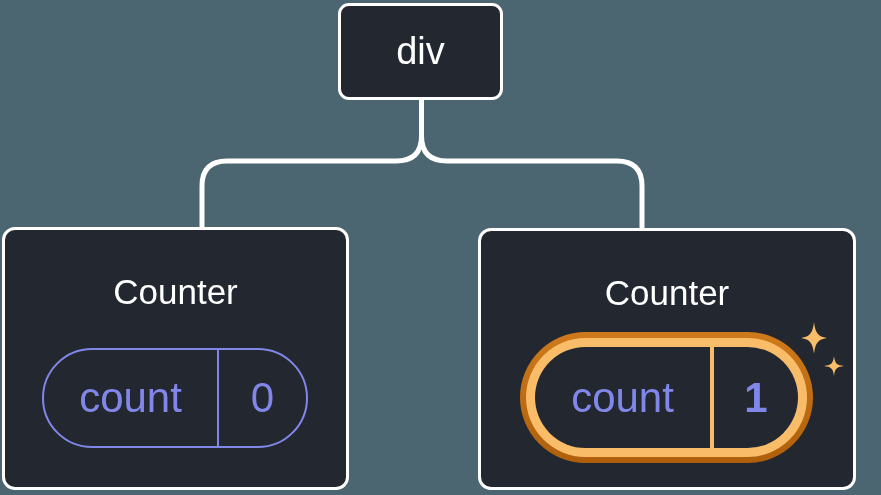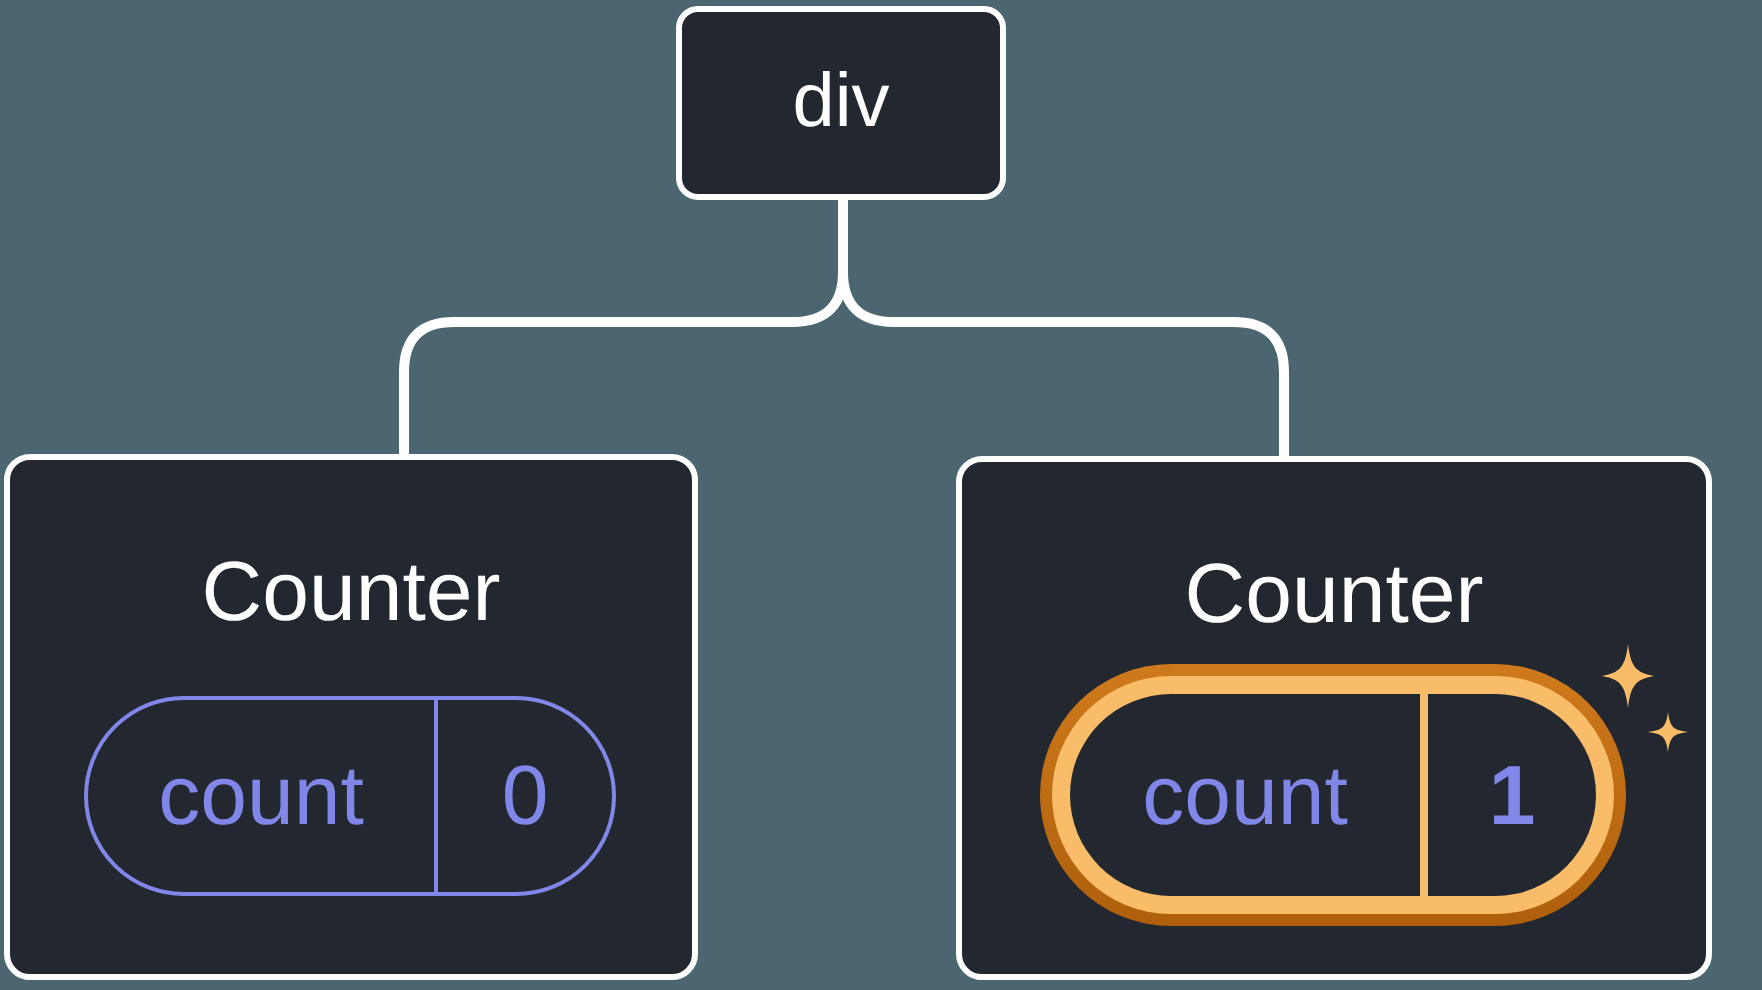--- a/index.html
+++ b/index.html
@@ -37,21 +37,21 @@
   .counter-box { border-radius: 13px; }
   .counter-box.left  { left: 2px;   top: 227px; width: 347px; height: 263px; }
   .counter-box.right { left: 478px; top: 228px; width: 378px; height: 262px; }
 
   .counter-title {
     position: absolute;
     top: 42px; left: 0;
     width: 100%;
     text-align: center;
     color: var(--title-text);
-    font-size: 42px;
+    font-size: 35px;
     font-weight: 500;
   }
 
   
   .connector {
     position: absolute;
     left: 0; top: 0;
     pointer-events: none;
   }
   .connector path {

